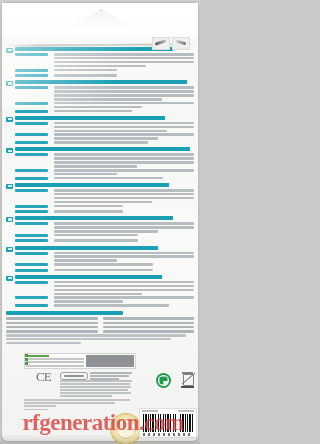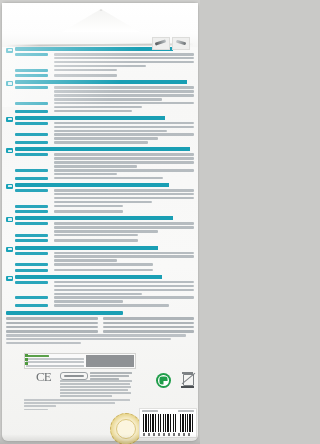--- a/index.html
+++ b/index.html
@@ -490,18 +490,19 @@
 
       <div class="barcode">
         <div class="bc-top">
             <span></span>
             <span></span>
           </div>
         <div class="bars"></div>
         <div class="bc-num"></div>
       </div>
 
+      <div class="watermark">rfgeneration.com</div>
     </div>
 
     <div class="gloss"></div>
   </div>
   <div class="shadow"></div>
 </div>
 
 </body></html>

